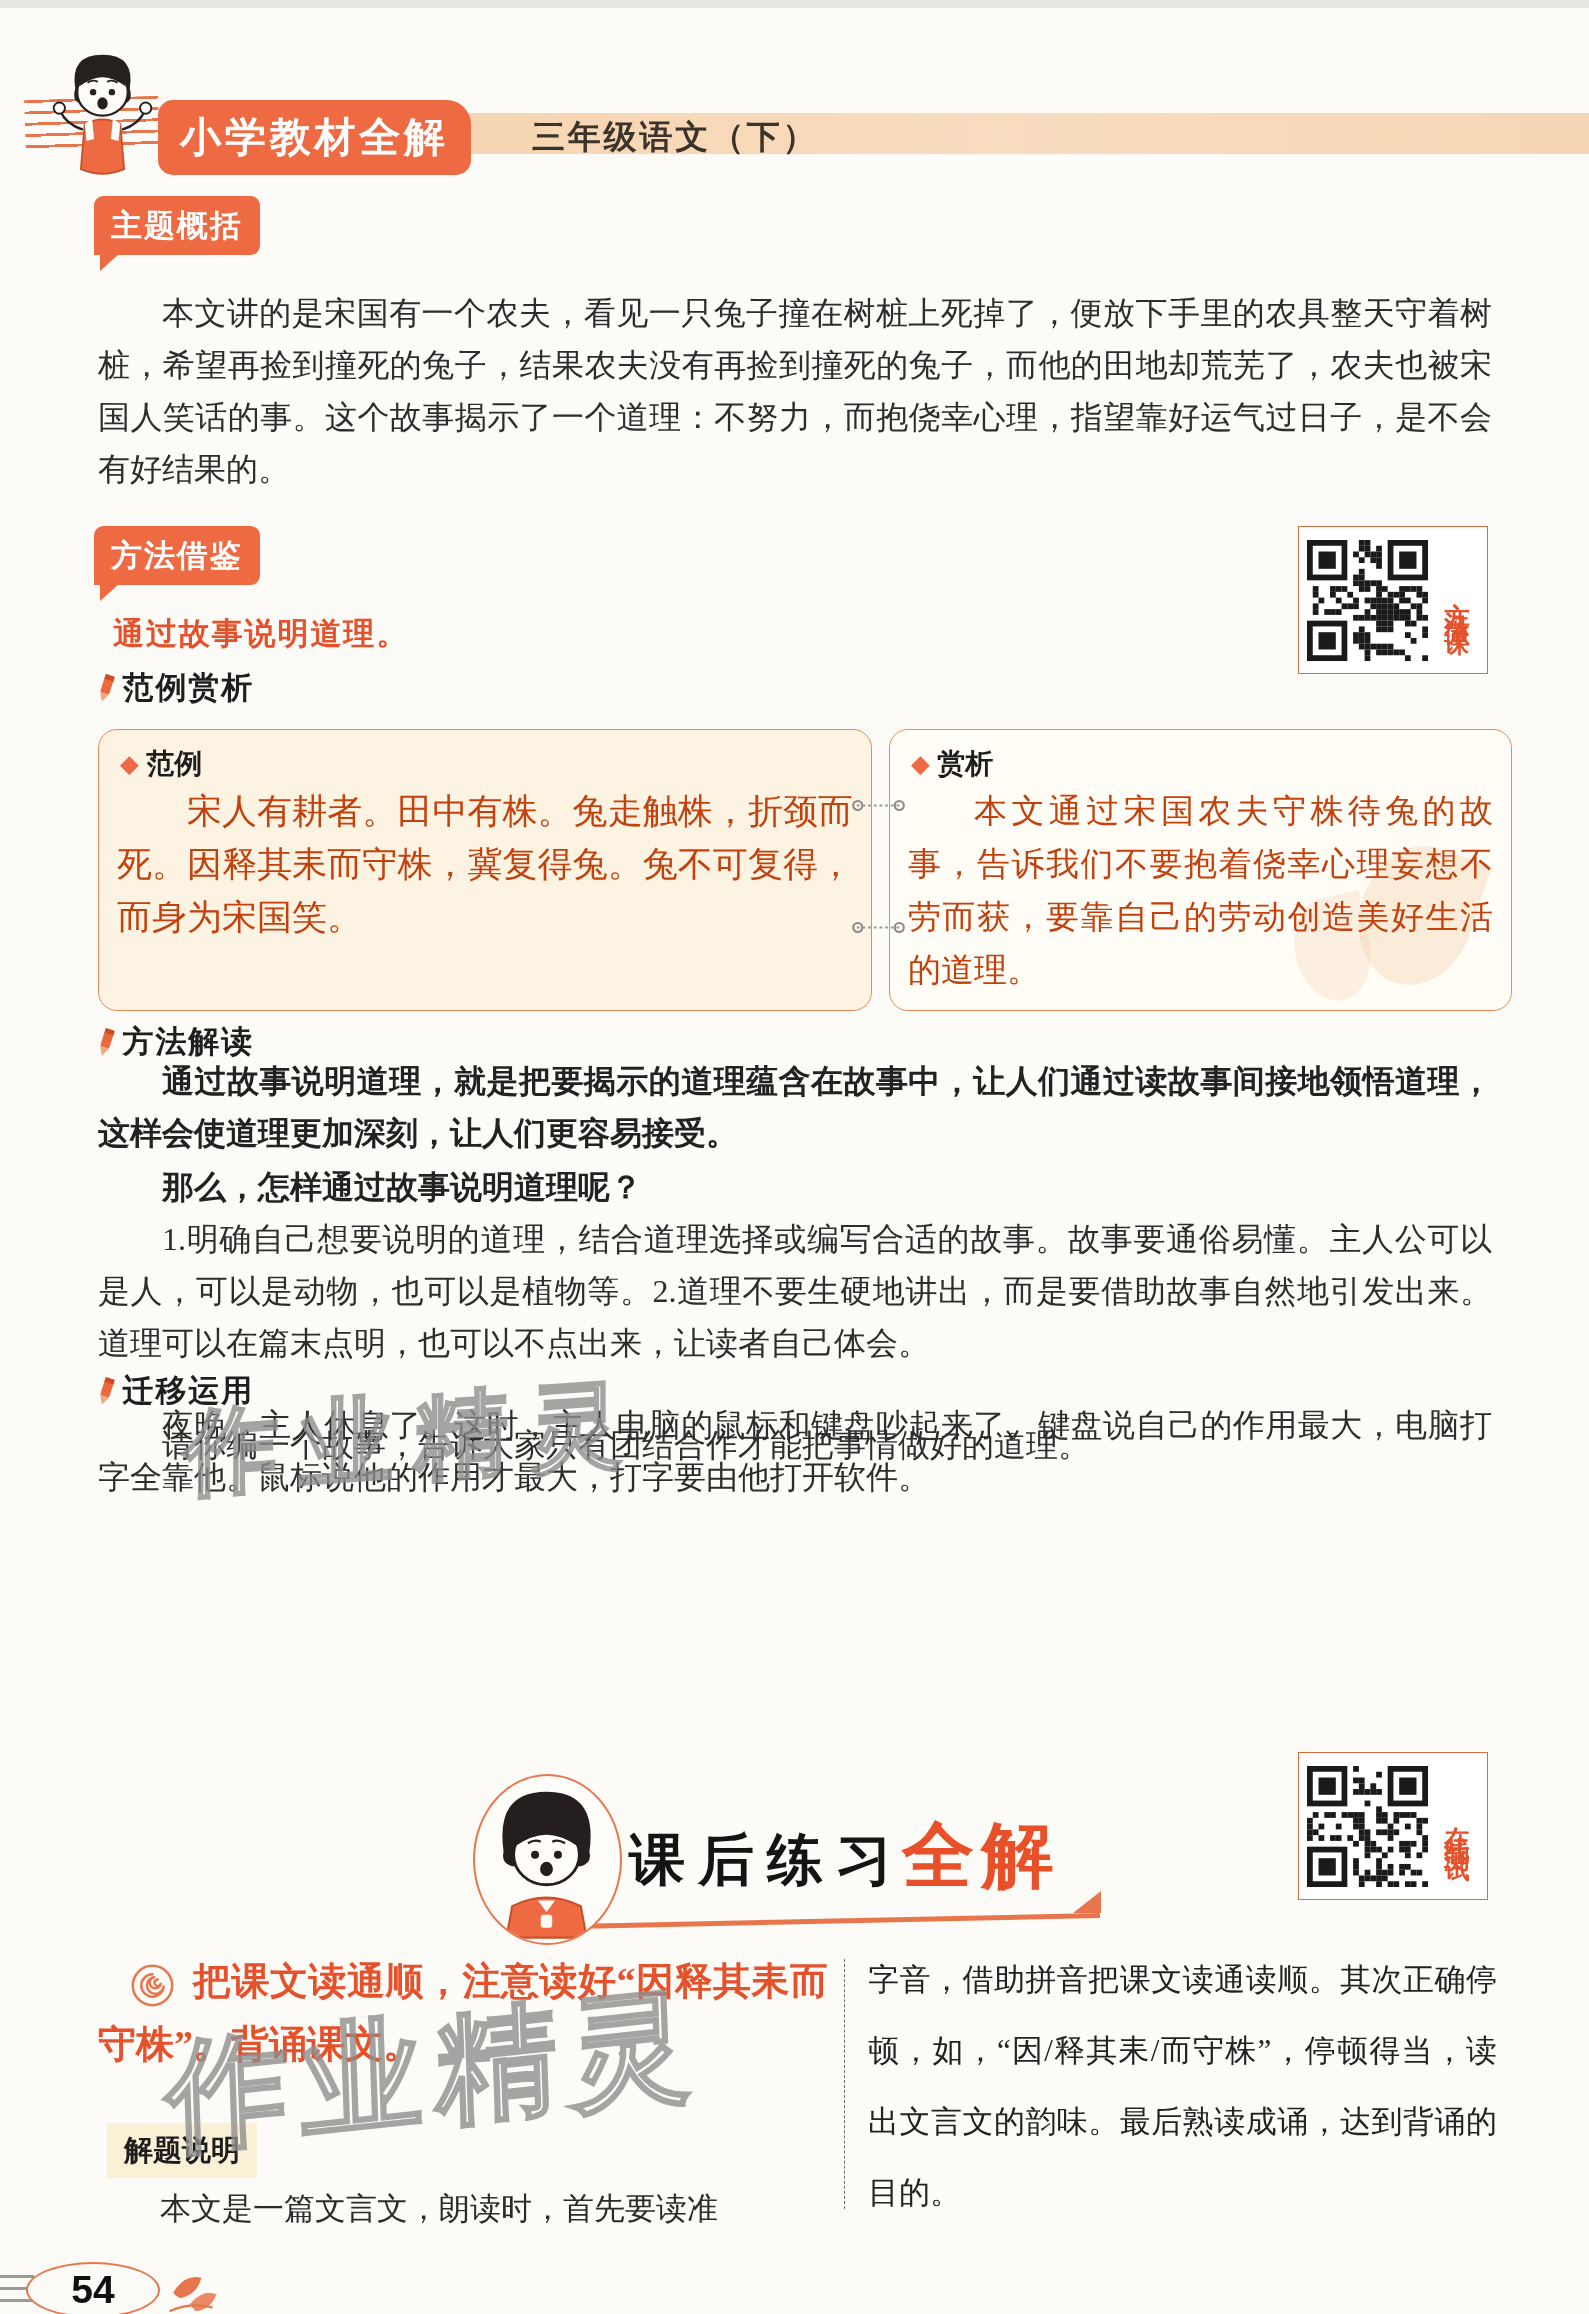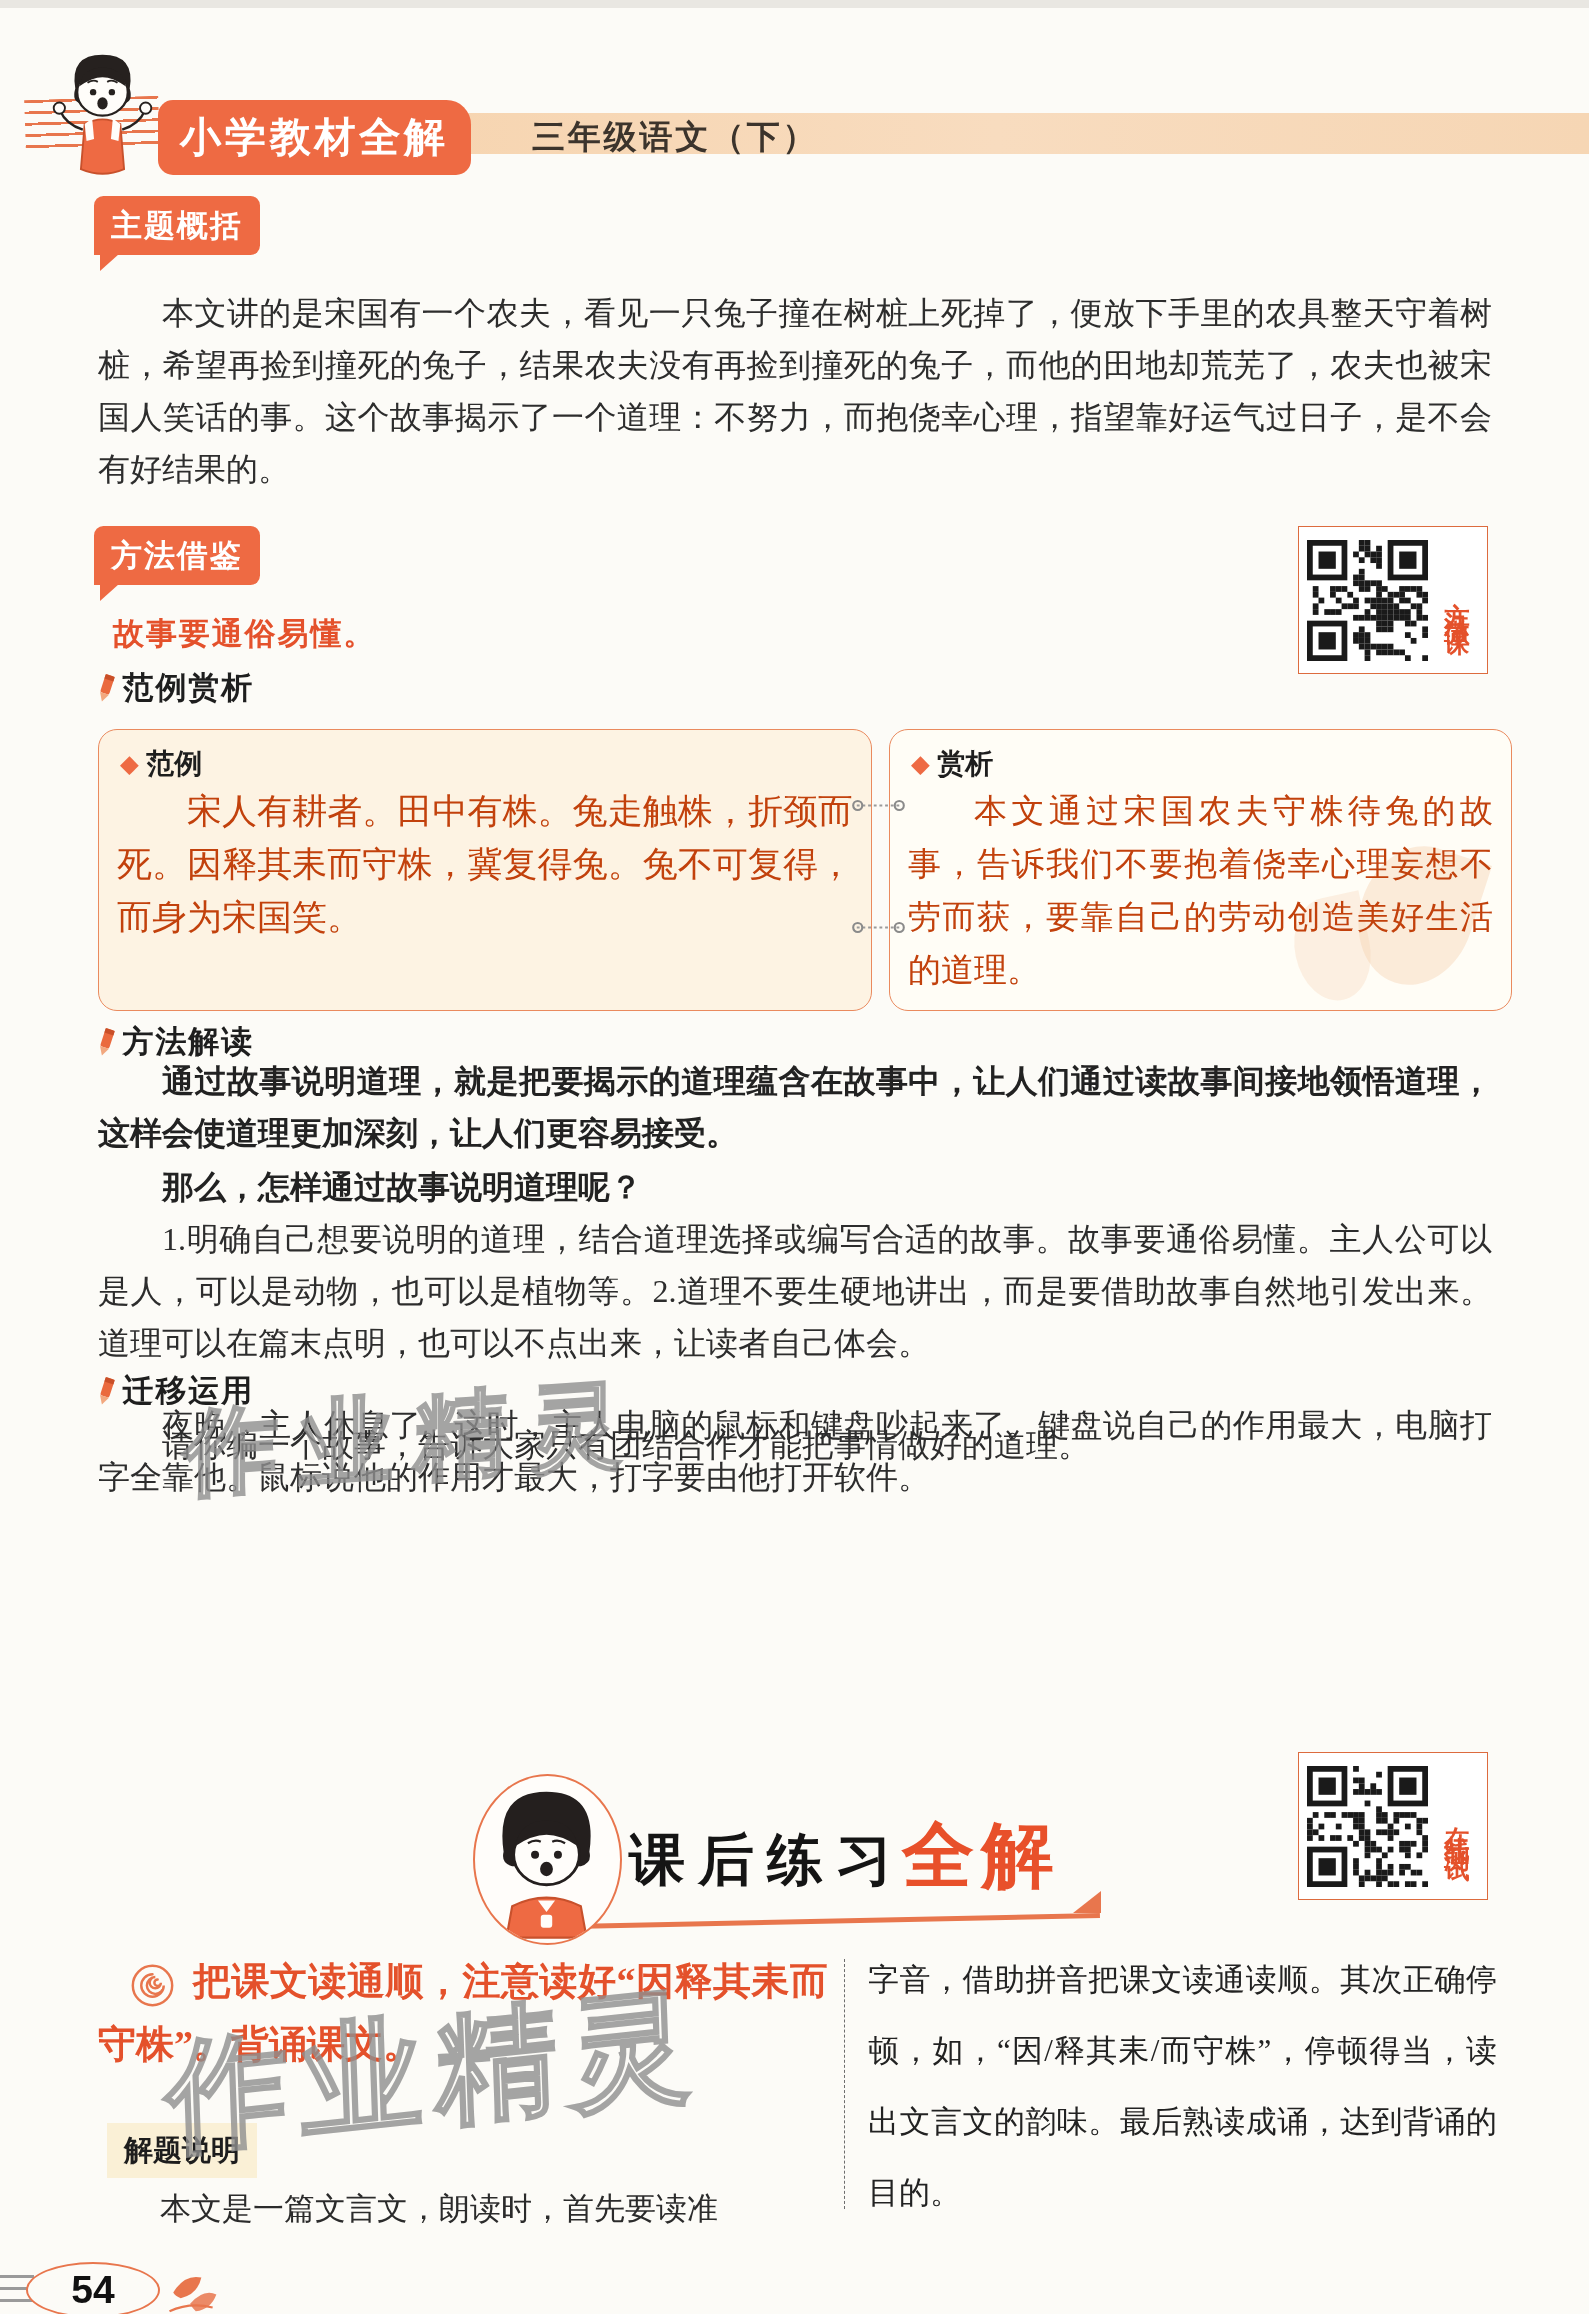--- a/index.html
+++ b/index.html
@@ -270,21 +270,21 @@
           <rect x="14" y="19" width="1" height="1" fill="#1a1a1a"></rect>
           <rect x="15" y="19" width="1" height="1" fill="#1a1a1a"></rect>
           <rect x="16" y="19" width="1" height="1" fill="#1a1a1a"></rect>
           <rect x="10" y="20" width="1" height="1" fill="#1a1a1a"></rect>
           <rect x="17" y="20" width="1" height="1" fill="#1a1a1a"></rect>
           <rect x="20" y="20" width="1" height="1" fill="#1a1a1a"></rect>
         </svg></div>
     <div class="qr-label">方法微课</div>
   </div>
 
-  <div class="intro-red">故事要通俗易懂。</div>
+  <div class="intro-red">通过故事说明道理。</div>
 
   <div class="heading h-example">
     <svg width="24.5" height="32" viewBox="0 0 26 34">
       <g transform="rotate(18 13 17)">
           <rect x="8" y="3" width="10" height="20" rx="2" fill="#ea6a3e"></rect>
       <path d="M8 23 L18 23 L13 32 Z" fill="#f2a87f"></path>
           <rect x="8" y="3" width="10" height="5" fill="#c94f28"></rect>
         </g>
     </svg>
     <b>范例赏析</b>

